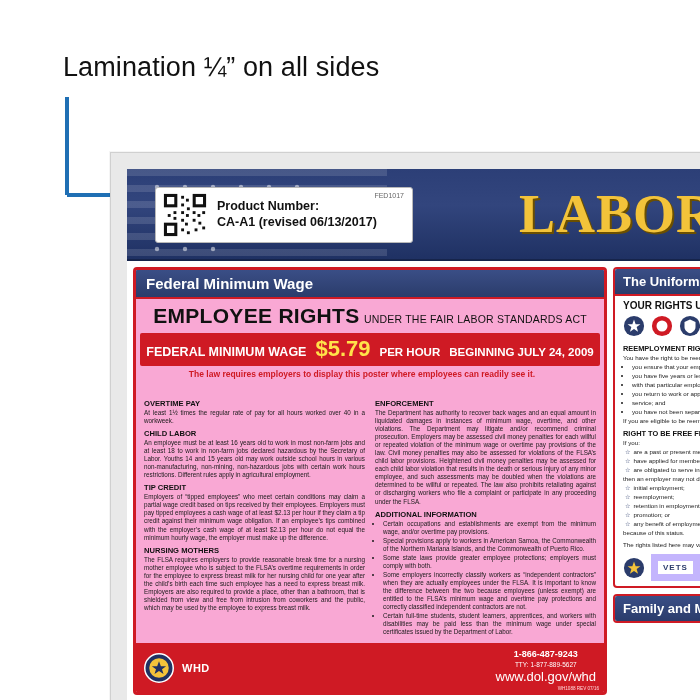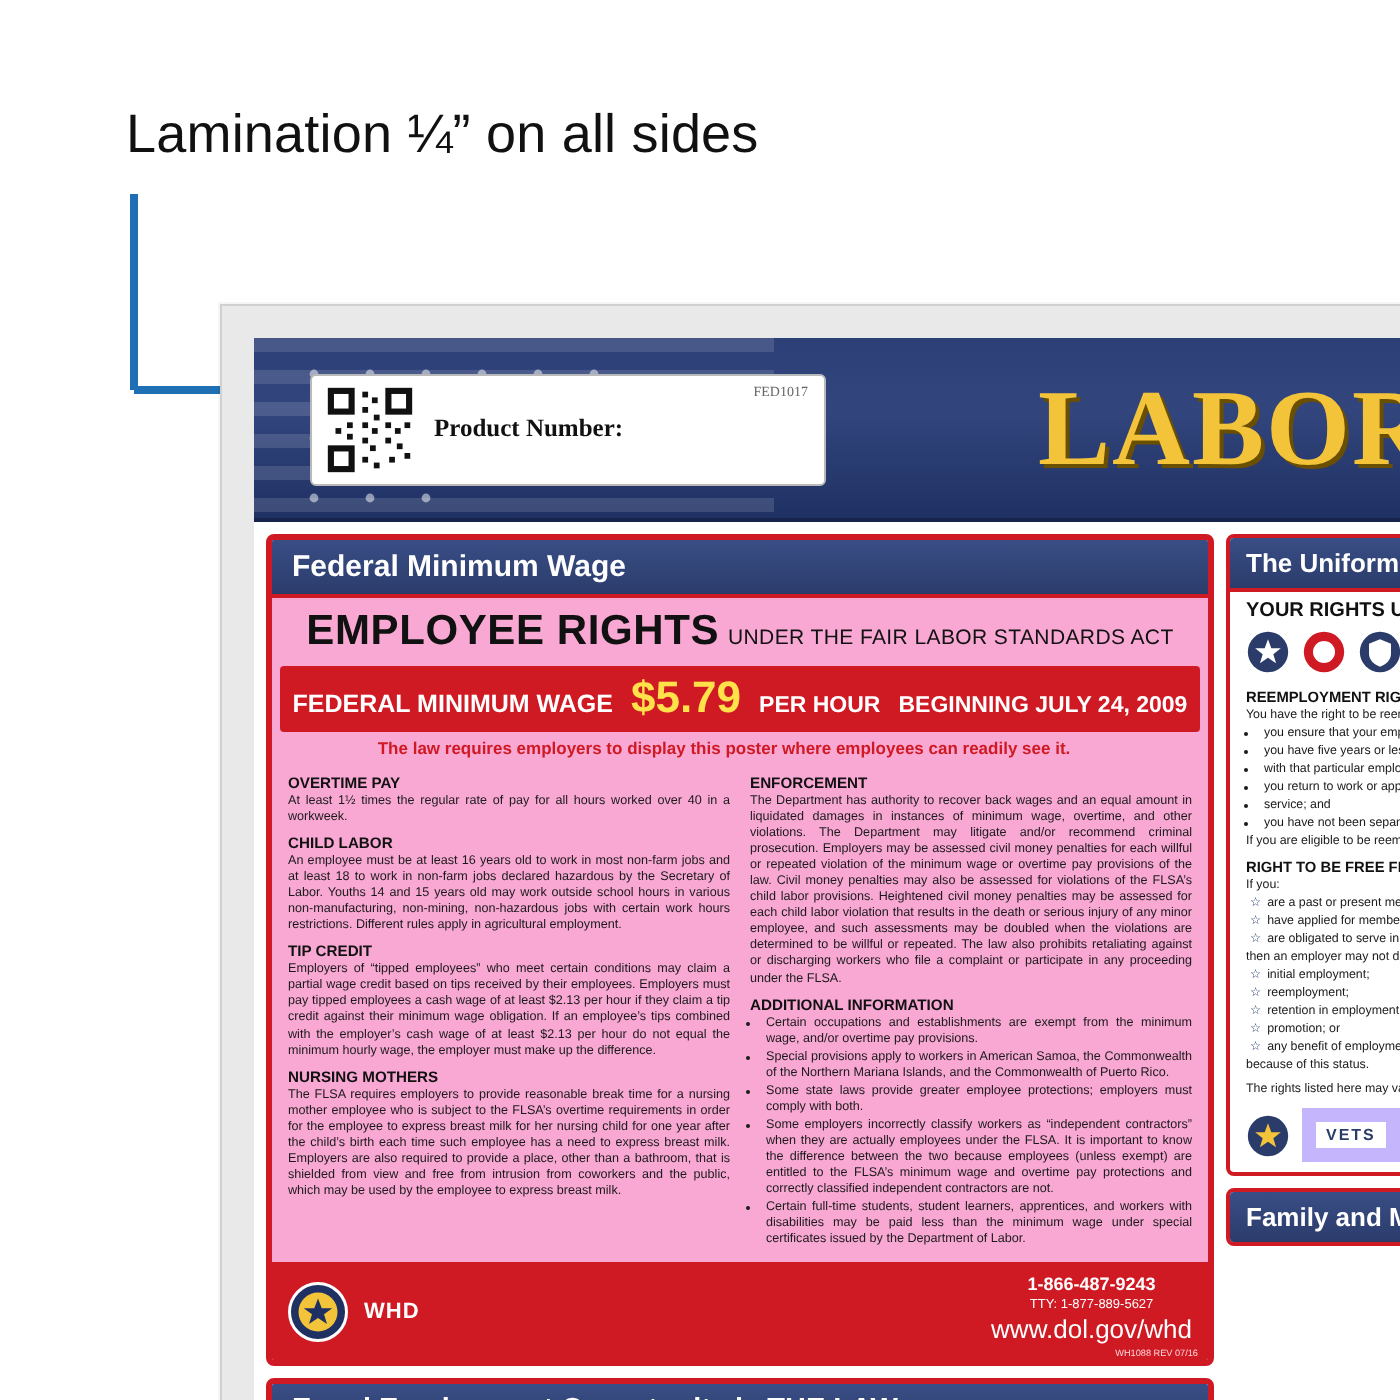--- a/index.html
+++ b/index.html
@@ -74,21 +74,20 @@
   .prodbox {
     position: absolute;
     left: 28px; top: 18px;
     width: 258px; height: 56px;
     background: #ffffff;
     border: 1px solid #b9b9b9;
     border-radius: 3px;
     display: flex;
     align-items: center;
     padding: 5px 6px;
-    font-family: Liberation Serif, serif;
   }
   .qr { width: 46px; height: 46px; flex: 0 0 auto; }
   .prodtext { margin-left: 9px; line-height: 1.25; }
   .prodtext .l1 { font-size: 12.5px; font-weight: bold; color: #111; }
   .prodtext .l2 { font-size: 12.5px; font-weight: bold; color: #111; }
   .fedcode {
     position: absolute; right: 8px; top: 4px;
     font-size: 7px; color: #666;
   }
 
@@ -141,21 +140,21 @@
     font-size: 8.5px;
     font-weight: bold;
     padding: 3px 16px 2px 0;
   }
 
   .two-col {
     display: flex;
     gap: 10px;
     padding: 2px 8px 6px 8px;
   }
-  .two-col .c { width: 50%; }
+  .two-col .c { width: 50%; margin-top: 12px; }
   .sec-h { font-size: 7.6px; font-weight: bold; color: #111; margin-top: 4px; }
   .sec-p { font-size: 6.3px; line-height: 1.28; color: #1a1a1a; text-align: justify; margin-top: 1px; }
   ul.bul { margin: 1px 0 0 0; padding-left: 8px; }
   ul.bul li { font-size: 6.3px; line-height: 1.28; color: #1a1a1a; text-align: justify; margin-bottom: 1px; }
 
   
   .whd {
     background: #cf1a24;
     color: #fff;
     display: flex;
@@ -323,20 +322,21 @@
               <rect x="12" y="16" width="1.5" height="1.5"></rect>
                 <rect x="10" y="19" width="1.5" height="1.5"></rect>
               <rect x="13" y="20.5" width="1.5" height="1.5"></rect>
                 <rect x="6" y="10" width="1.5" height="1.5"></rect>
               <rect x="3" y="11.5" width="1.5" height="1.5"></rect>
                 <rect x="6" y="13" width="1.5" height="1.5"></rect>
             </g>
           </svg>
           <div class="prodtext">
             <div class="l1">Product Number:</div>
+            <div class="l2">CA-A1 (revised 06/13/2017)</div>
           </div>
         </div>
 
         <div class="banner-title">LABOR L</div>
       </div>
 
       <div class="body-area">
 
         <div class="col-left">
 

